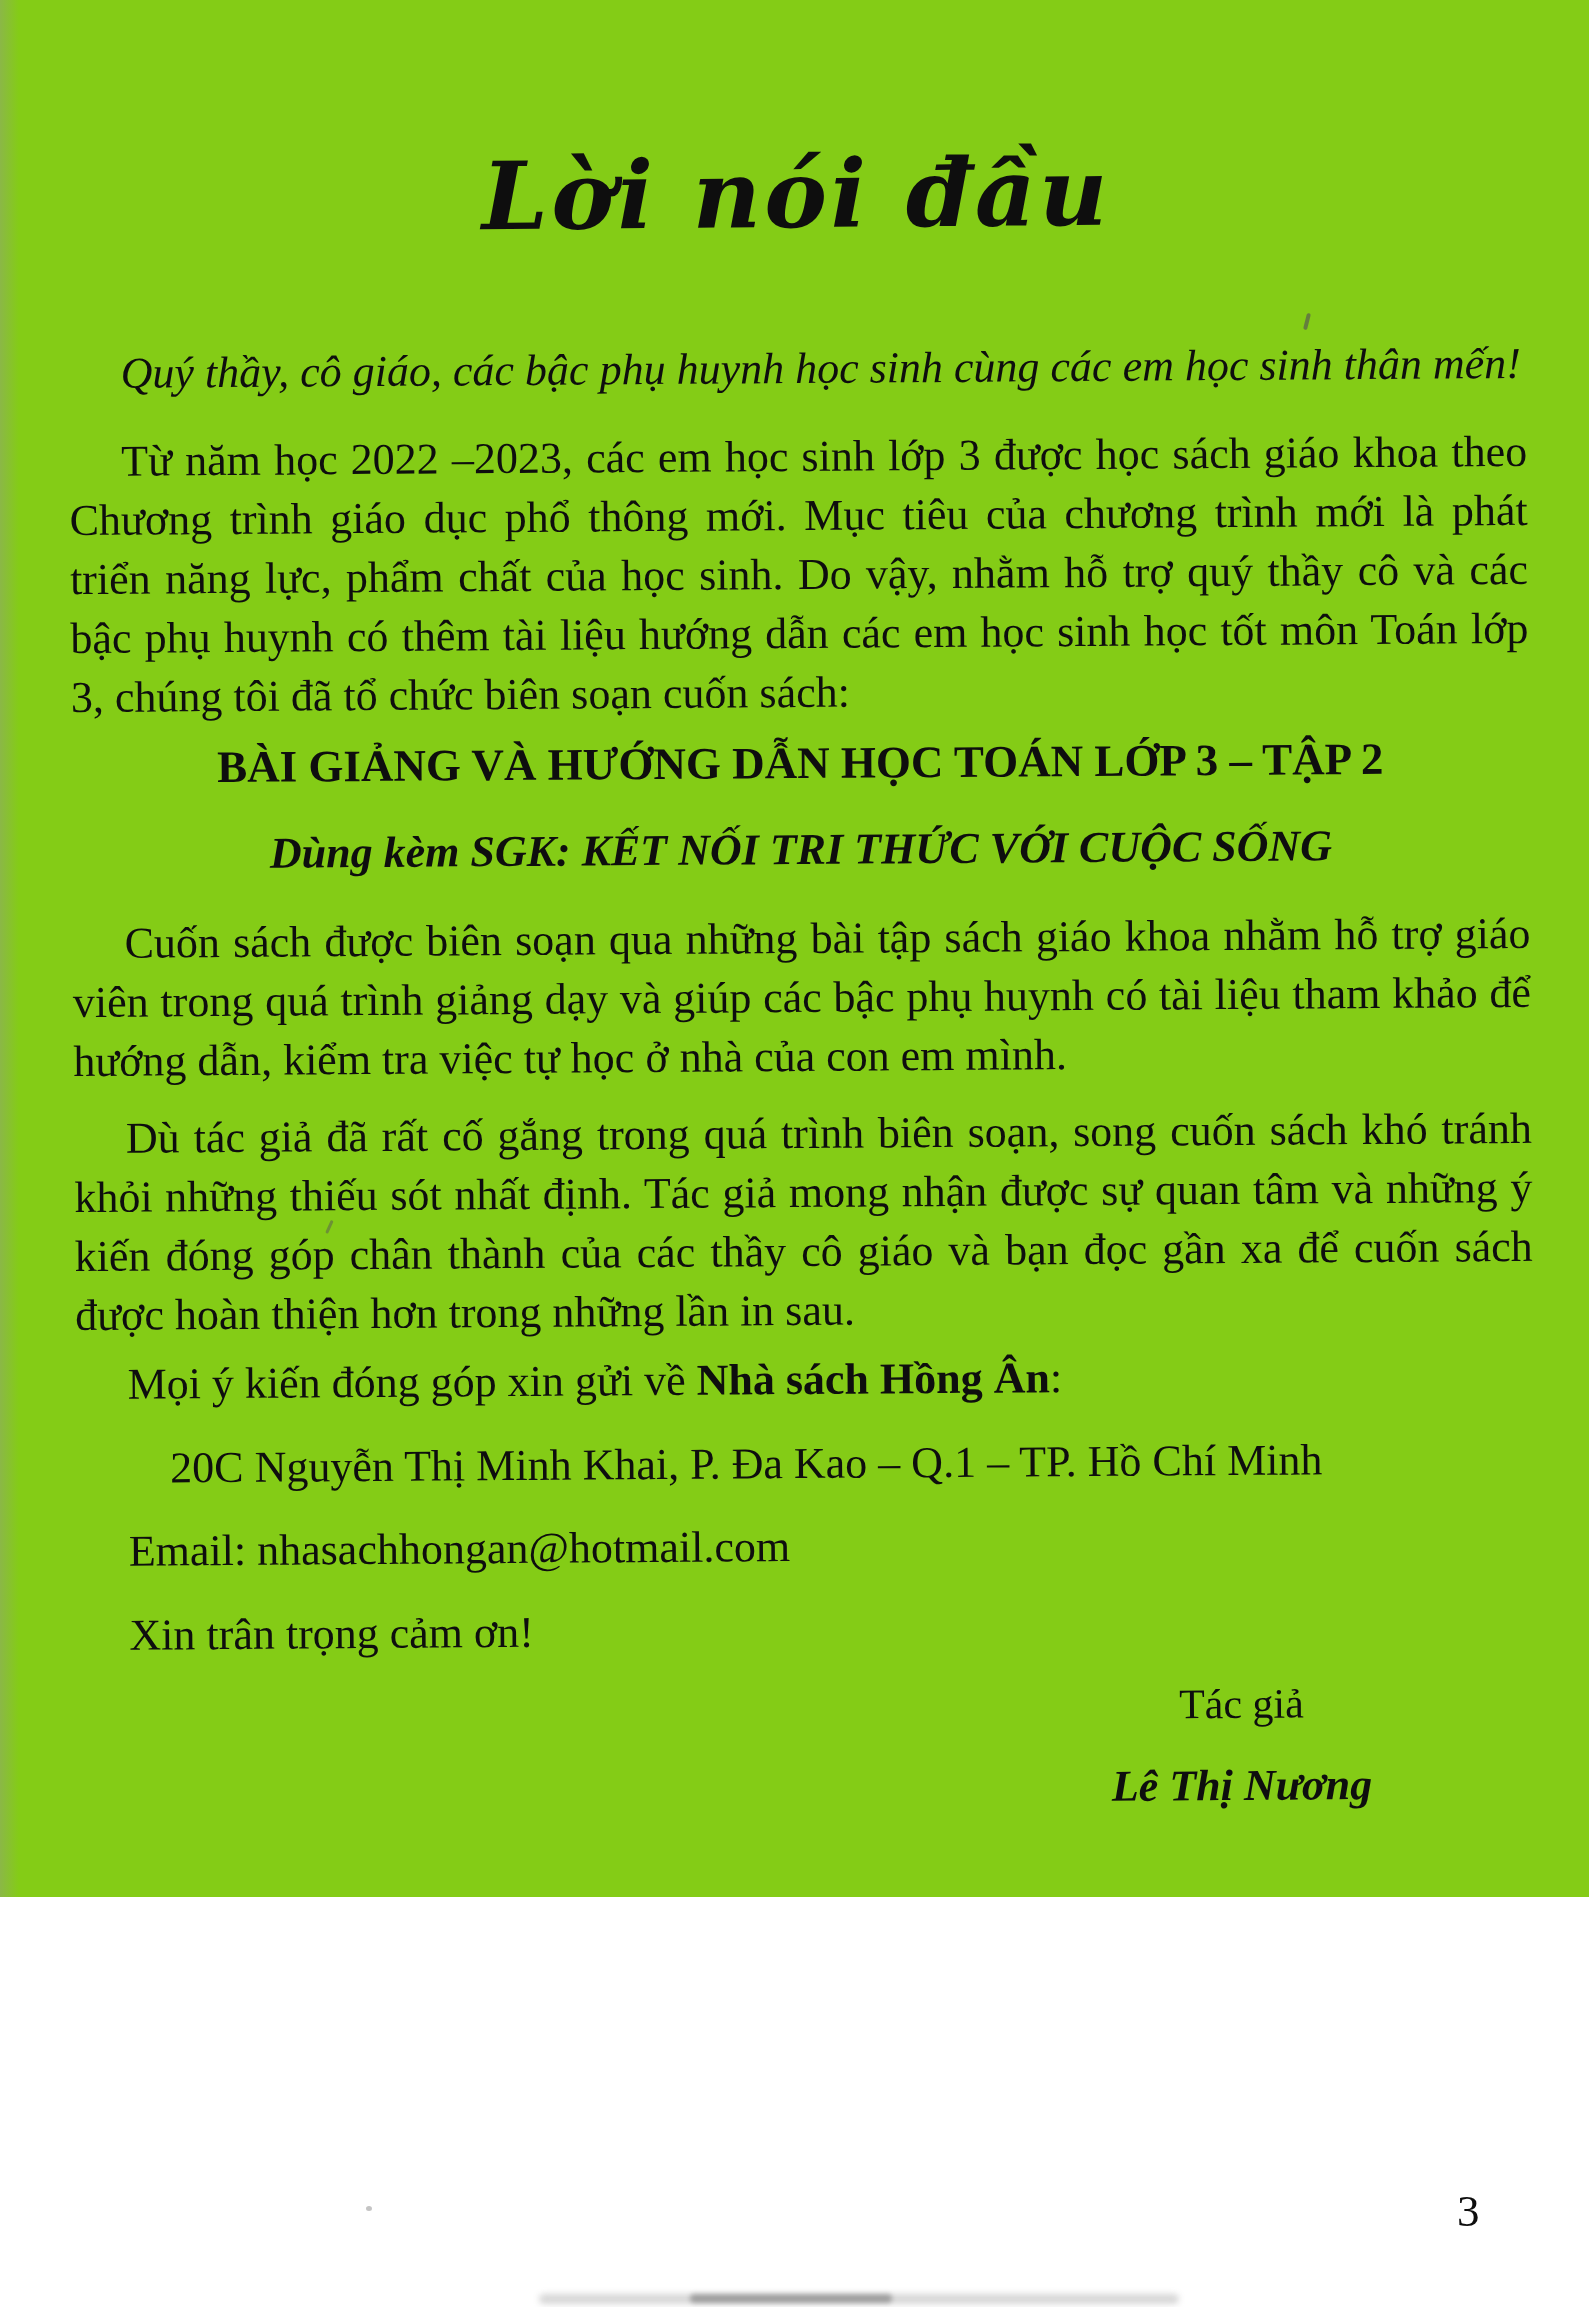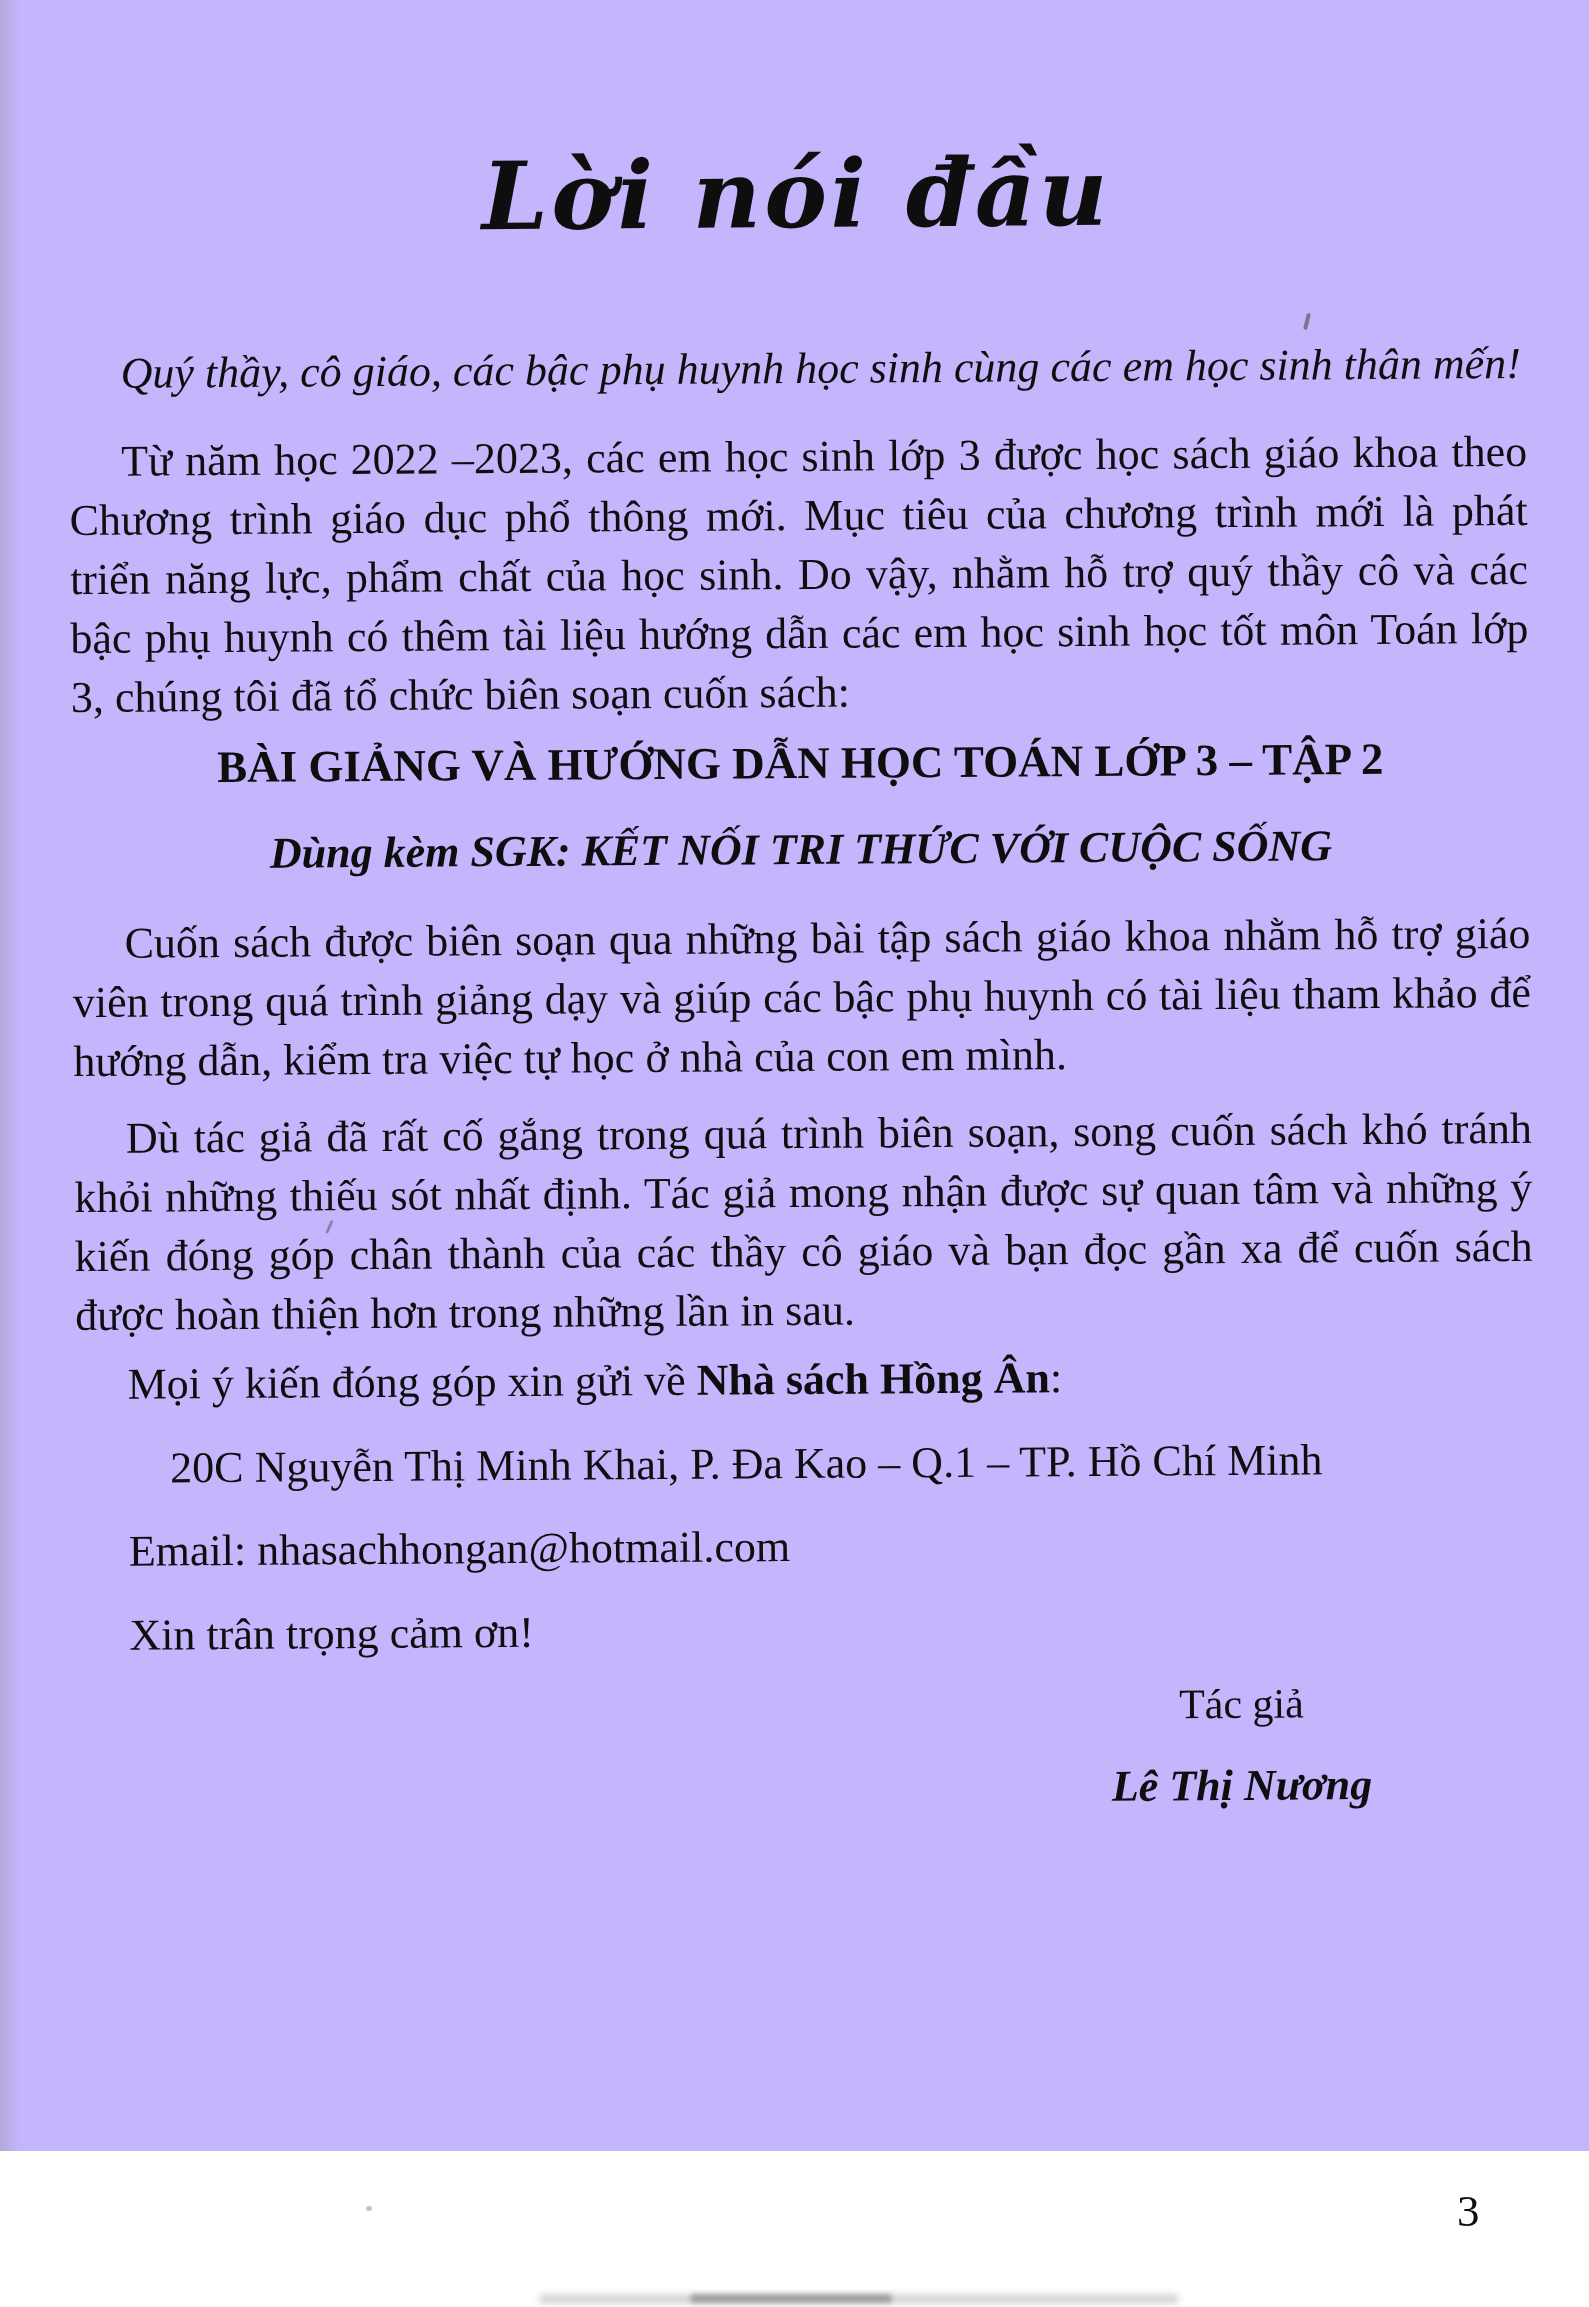--- a/index.html
+++ b/index.html
@@ -3,21 +3,21 @@
 <meta charset="utf-8">
 <style>
   html, body { margin: 0; padding: 0; }
   body {
     width: 1590px; height: 2307px;
     background: #ffffff;
     font-family: "Liberation Serif", "DejaVu Serif", serif;
     color: #0e0e0e;
     overflow: hidden;
   }
-  .page { position: relative; width: 1590px; height: 2151px; background: #c4b5fd; }
+  .page { position: relative; width: 1590px; height: 1897px; background: #84cc16; }
 
   .scan-edge-left {
     position: absolute; left: 0; top: 0; width: 18.5px; height: 100%;
     background: linear-gradient(to right, rgba(150,150,150,0.38), rgba(255,255,255,0));
   }
 
   .content {
     position: absolute; left: 66px; top: 0; width: 1458px;
     transform: rotate(-0.4deg); transform-origin: 50% 0;
   }

